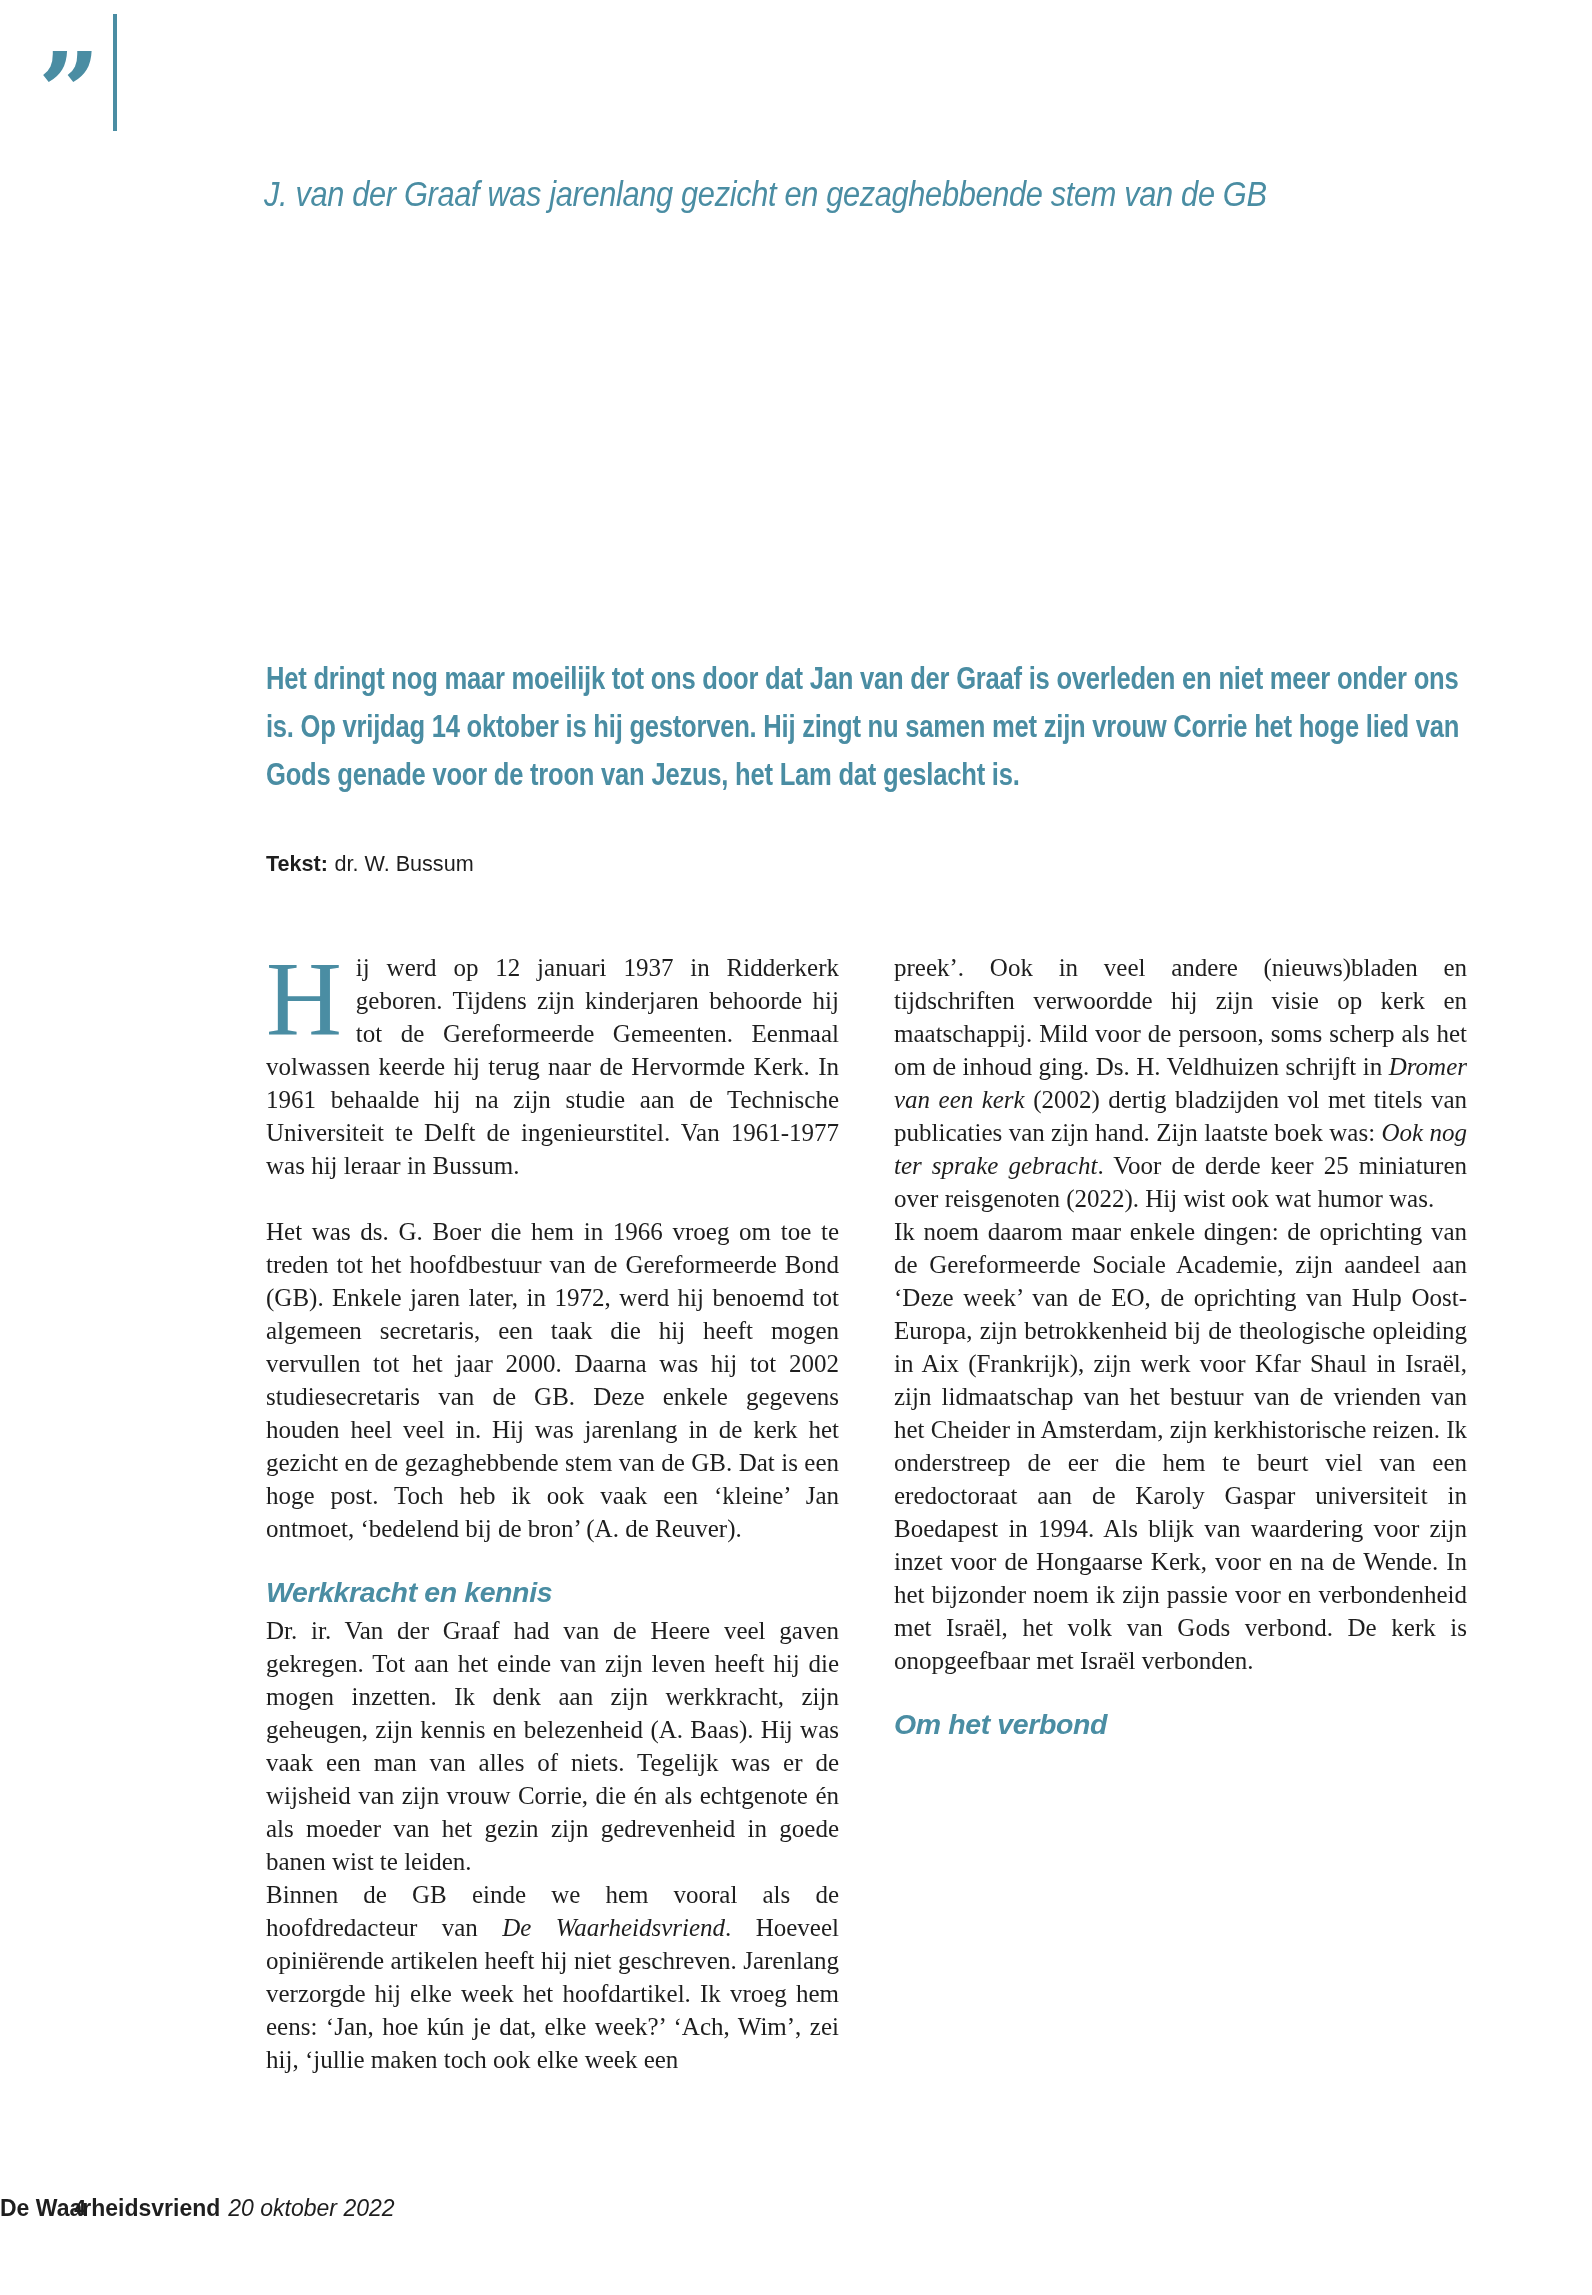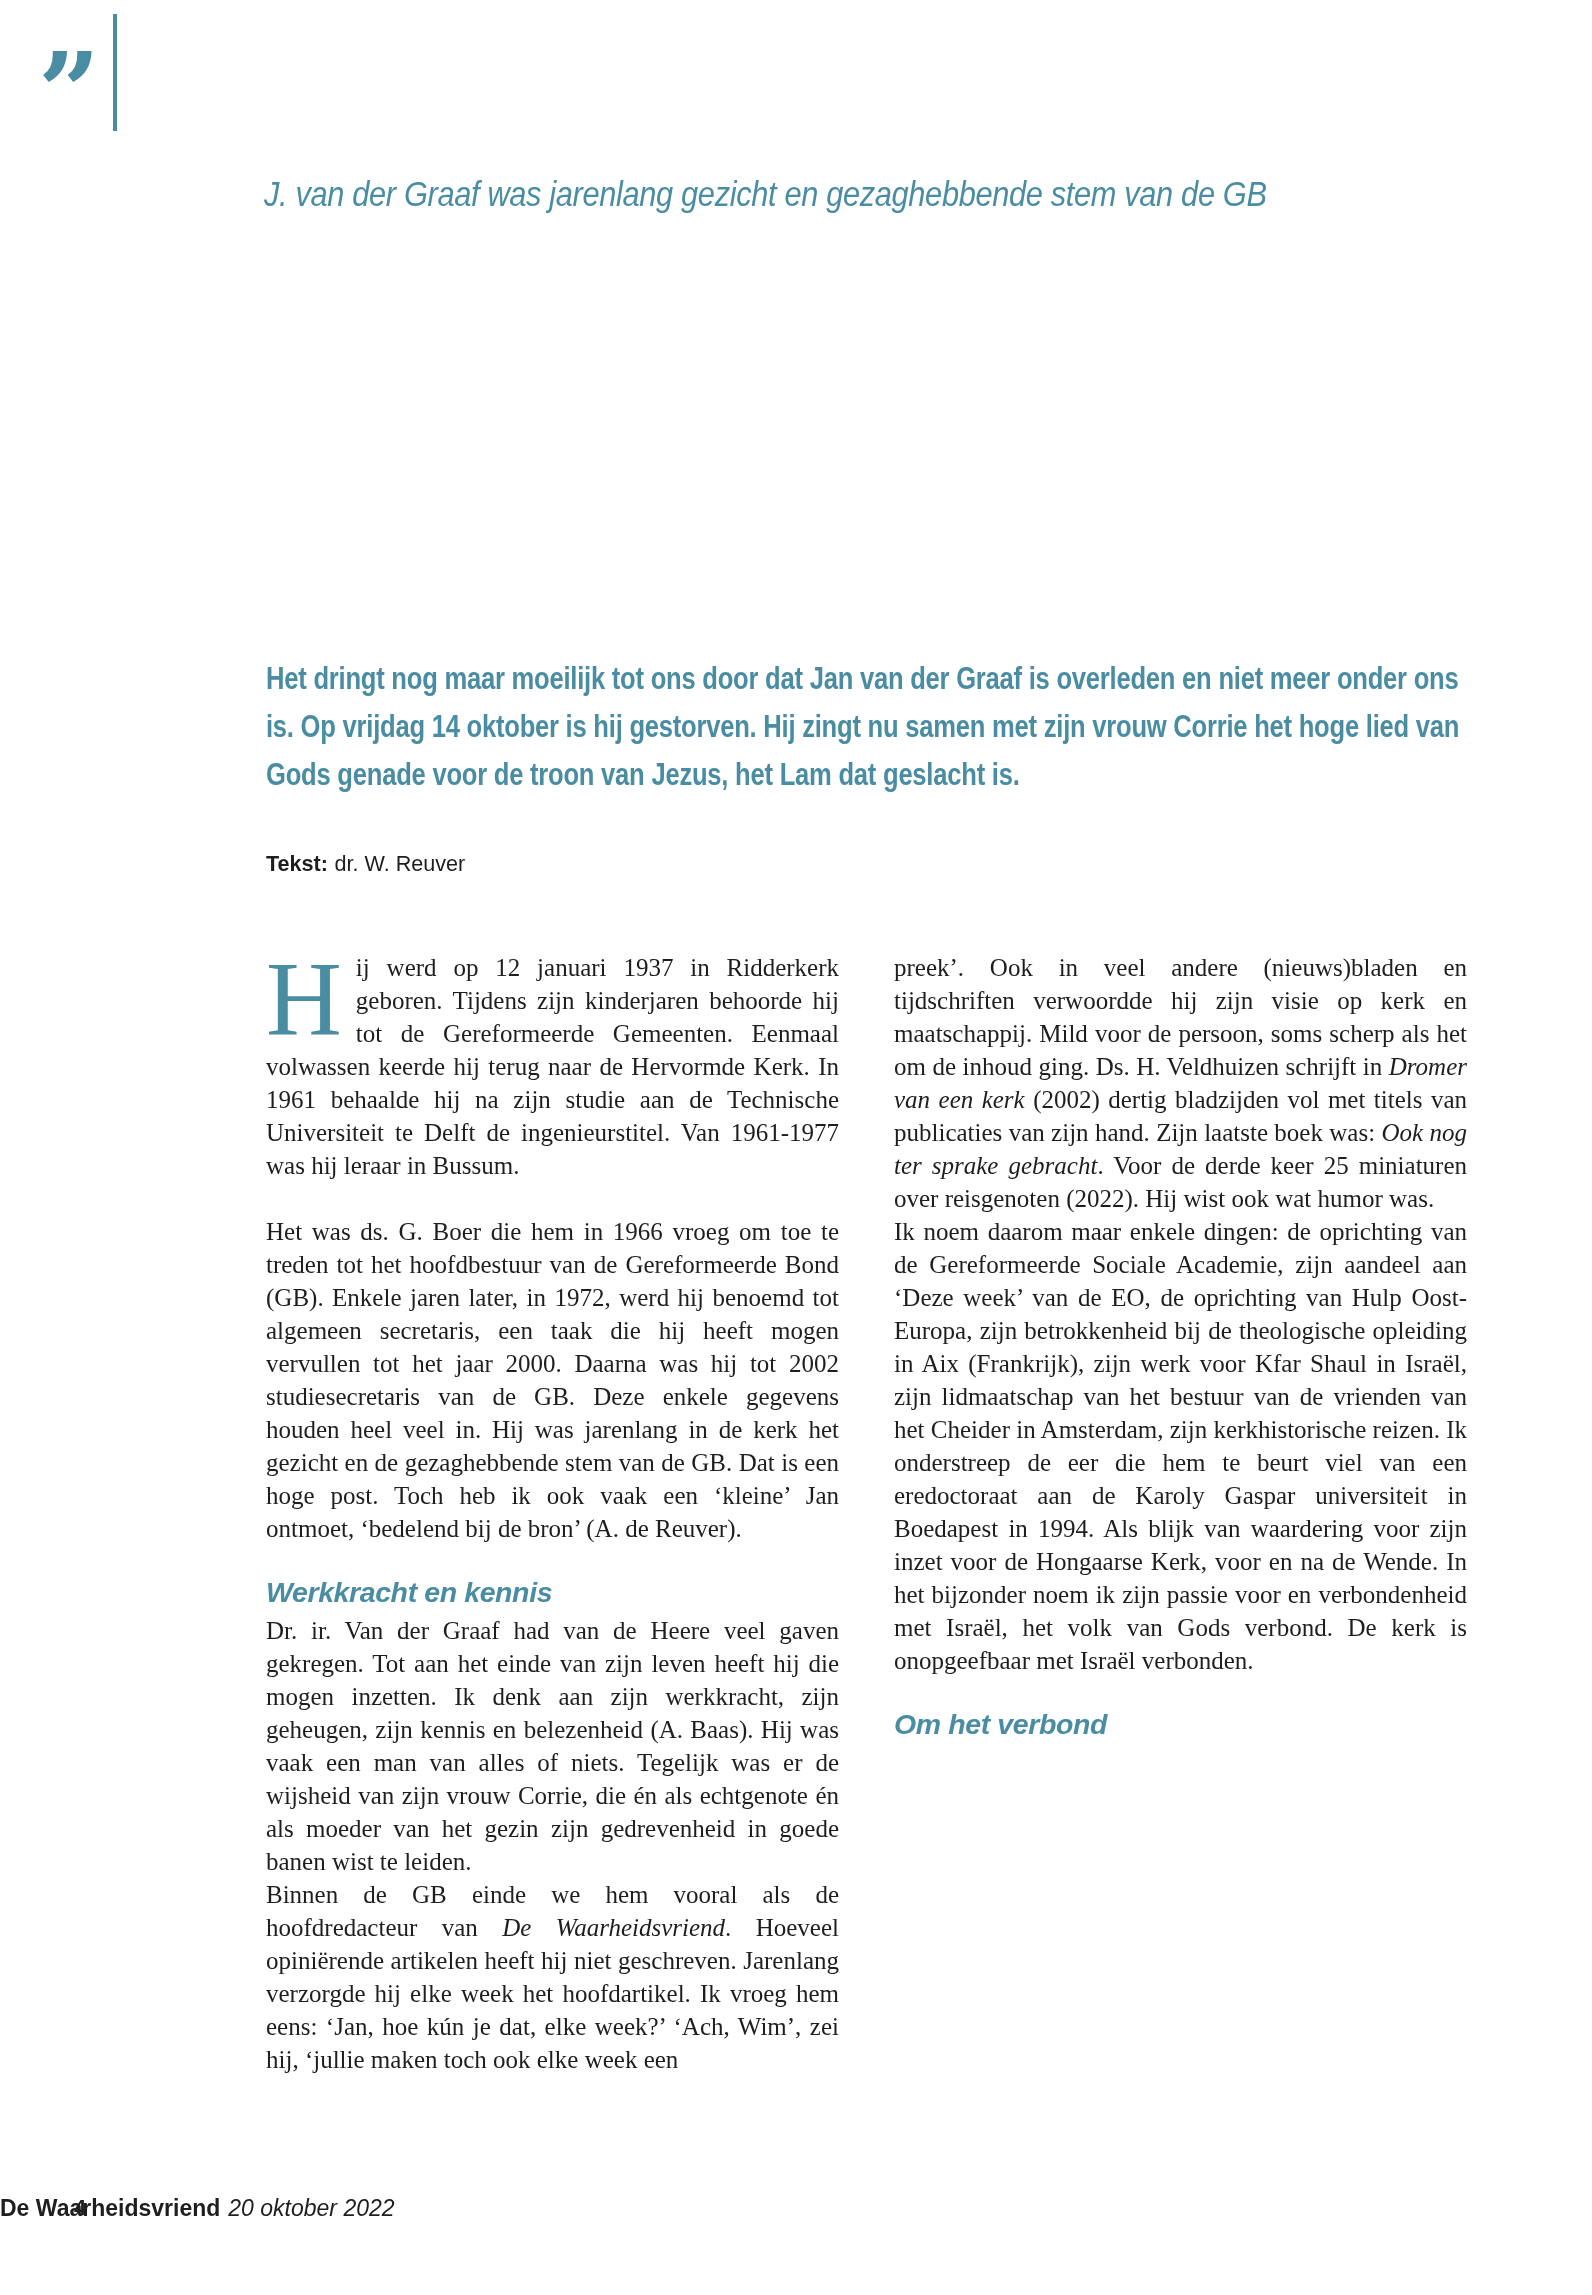--- a/index.html
+++ b/index.html
@@ -113,21 +113,21 @@
 <div class="page">
 
   <span class="quote">”</span>
   <div class="rule"></div>
 
   <p class="kicker">J. van der Graaf was jarenlang gezicht en gezaghebbende stem van de GB</p>
 
 
   <p class="lede">Het dringt nog maar moeilijk tot ons door dat Jan van der Graaf is overleden en niet meer onder ons is. Op vrijdag 14 oktober is hij gestorven. Hij zingt nu samen met zijn vrouw Corrie het hoge lied van Gods genade voor de troon van Jezus, het Lam dat geslacht is.</p>
 
-  <p class="byline"><b>Tekst:</b><span class="byline-name">dr. W. Reuver</span></p>
+  <p class="byline"><b>Tekst:</b><span class="byline-name">dr. W. Bussum</span></p>
 
   <div class="columns">
     <div class="col">
         <p class="para"><span class="dropcap">H</span><span>ij werd op 12 januari 1937 in Ridderkerk geboren. Tijdens zijn kinderjaren behoorde hij tot de Gereformeerde Gemeenten. Eenmaal volwassen keerde hij terug naar de Hervormde Kerk. In 1961 behaalde hij na zijn studie aan de Technische Universiteit te Delft de ingenieurstitel. Van 1961-1977 was hij leraar in Bussum.</span></p>
         <p class="para gap"><span>Het was ds. G. Boer die hem in 1966 vroeg om toe te treden tot het hoofdbestuur van de Gereformeerde Bond (GB). Enkele jaren later, in 1972, werd hij benoemd tot algemeen secretaris, een taak die hij heeft mogen vervullen tot het jaar 2000. Daarna was hij tot 2002 studiesecretaris van de GB. Deze enkele gegevens houden heel veel in. Hij was jarenlang in de kerk het gezicht en de gezaghebbende stem van de GB. Dat is een hoge post. Toch heb ik ook vaak een ‘kleine’ Jan ontmoet, ‘bedelend bij de bron’ (A. de Reuver).</span></p>
         <h3 class="sec-heading">Werkkracht en kennis</h3>
         <p class="para"><span>Dr. ir. Van der Graaf had van de Heere veel gaven gekregen. Tot aan het einde van zijn leven heeft hij die mogen inzetten. Ik denk aan zijn werkkracht, zijn geheugen, zijn kennis en belezenheid (A. Baas). Hij was vaak een man van alles of niets. Tegelijk was er de wijsheid van zijn vrouw Corrie, die én als echtgenote én als moeder van het gezin zijn gedrevenheid in goede banen wist te leiden.</span></p>
         <p class="para"><span>Binnen de GB einde we hem vooral als de hoofdredacteur van </span><em>De Waarheidsvriend</em><span>. Hoeveel opiniërende artikelen heeft hij niet geschreven. Jarenlang verzorgde hij elke week het hoofdartikel. Ik vroeg hem eens: ‘Jan, hoe kún je dat, elke week?’ ‘Ach, Wim’, zei hij, ‘jullie maken toch ook elke week een</span></p>
       </div>
     <div class="col">

